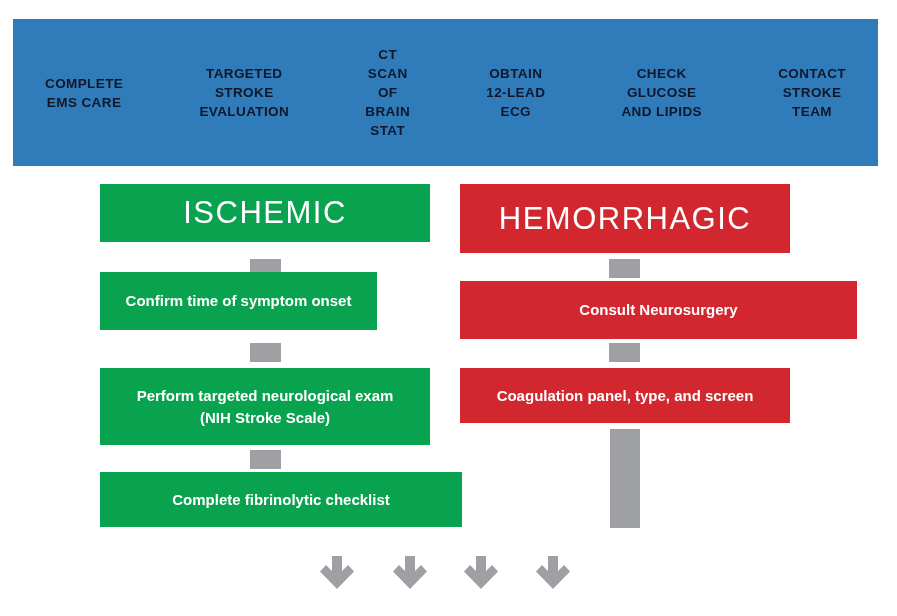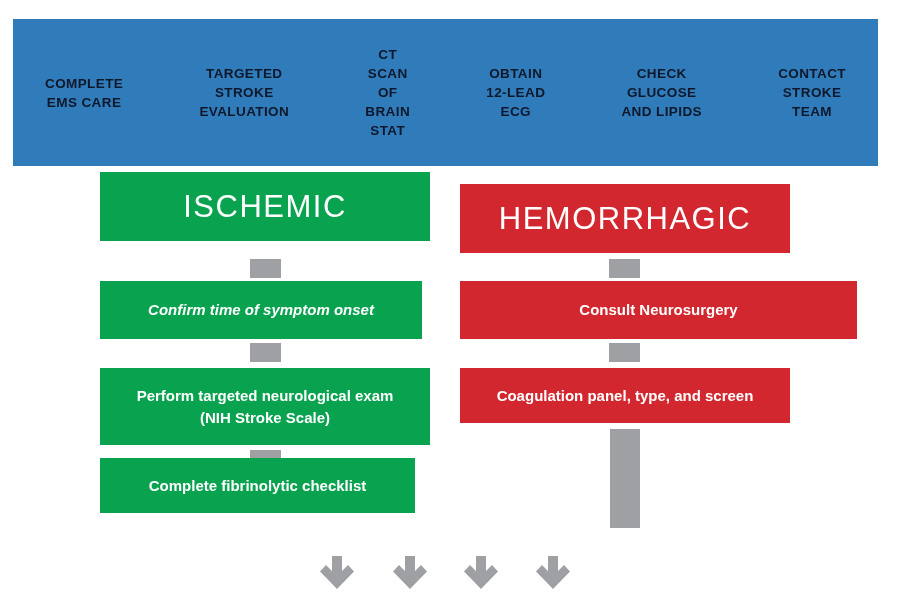--- a/index.html
+++ b/index.html
@@ -29,25 +29,25 @@
     position:absolute;width:31px;height:19px;
     background:var(--connector-gray,#9EA0A3);
   }
   .longbar{
     position:absolute;left:610px;top:429px;width:30px;height:99px;
     background:var(--connector-gray,#9EA0A3);
   }
   .arrow{position:absolute;top:556px;width:34px;height:38px;color:var(--connector-gray,#9EA0A3);}
   .arrow svg{display:block;width:34px;height:38px;}
 
-  #isch-title{left:100px;top:172px;width:330px;height:69px;}
+  #isch-title{left:100px;top:184px;width:330px;height:58px;}
   #hem-title{left:460px;top:184px;width:330px;height:69px;}
-  #isch-s1{left:100px;top:281px;width:322px;height:58px;font-style:italic;}
+  #isch-s1{left:100px;top:272px;width:277px;height:58px;}
   #isch-s2{left:100px;top:368px;width:330px;height:77px;}
-  #isch-s3{left:100px;top:458px;width:315px;height:55px;text-align:center;}
+  #isch-s3{left:100px;top:472px;width:362px;height:55px;text-align:center;}
   #hem-s1{left:460px;top:281px;width:397px;height:58px;}
   #hem-s2{left:460px;top:368px;width:330px;height:55px;}
   #c1L{left:250px;top:259px;}
   #c2L{left:250px;top:343px;}
   #c3L{left:250px;top:450px;}
   #c1R{left:609px;top:259px;}
   #c2R{left:609px;top:343px;}
   #arrow1{left:320px;}
   #arrow2{left:393px;}
   #arrow3{left:464px;}

